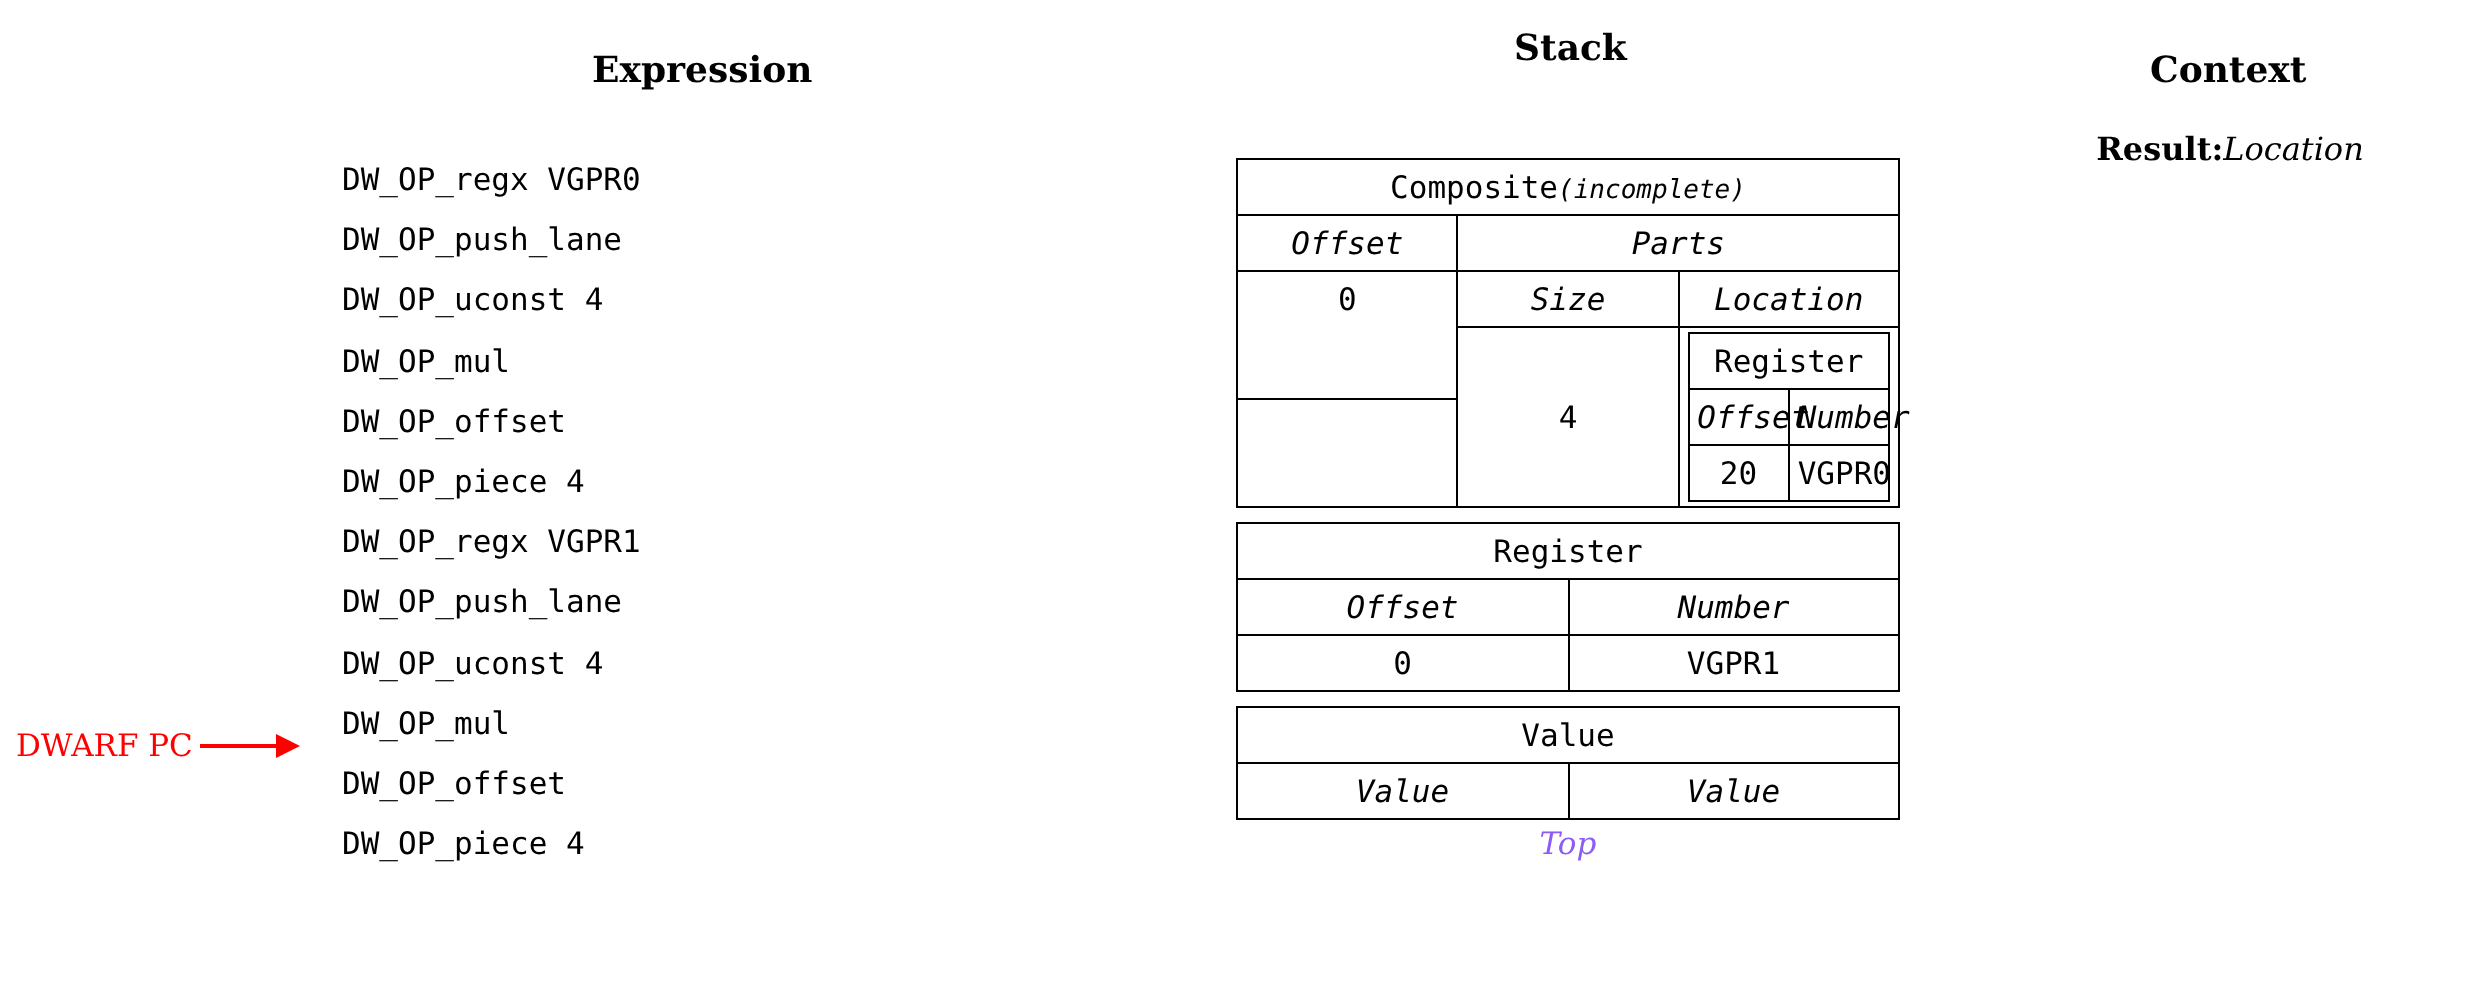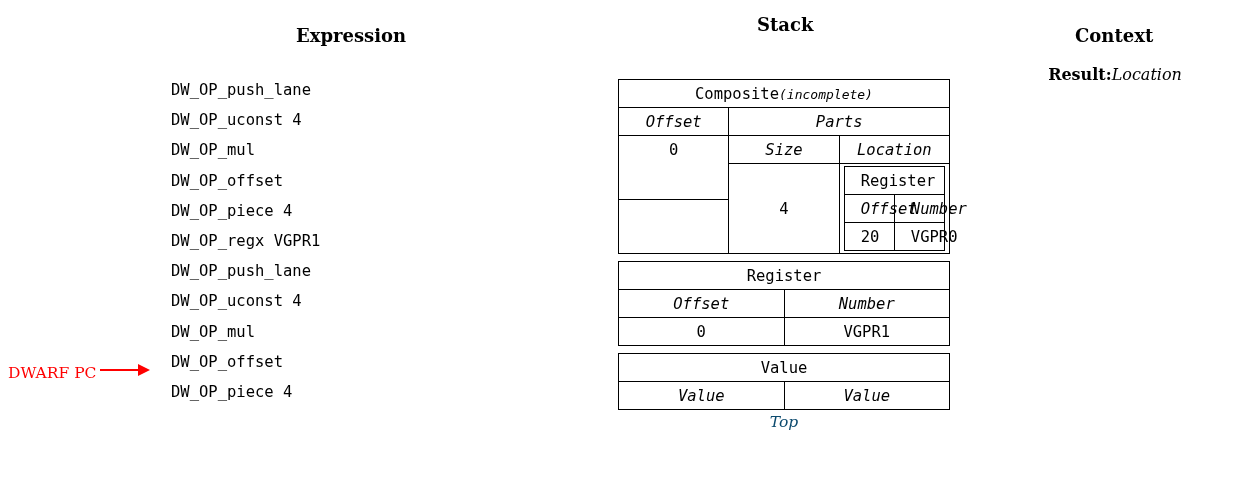--- a/index.html
+++ b/index.html
@@ -47,20 +47,21 @@
   .expr-line {
     white-space: pre;
   }
 
   
   .pc-marker {
     position: absolute;
     left: 8px;
     top: 364px;
     display: flex;
+    align-items: center;
     color: #ff0000;
     font-family: "DejaVu Serif", serif;
     font-size: 15.5px;
     white-space: nowrap;
   }
   .pc-arrow {
     display: inline-block;
     position: relative;
     width: 52px;
     height: 12px;
@@ -98,21 +99,21 @@
     border-collapse: collapse;
     table-layout: fixed;
     width: 332px;
     background: #fff;
     font-family: "DejaVu Sans Mono", monospace;
     font-size: 15.5px;
     color: #000;
   }
   table.box td, table.box th {
     border: 1.5px solid #000;
-    padding: 1px 16px;
+    padding: 1px 4px;
     text-align: center;
     font-weight: normal;
     height: 25px;
     vertical-align: middle;
   }
   .title-cell {
     font-weight: bold;
   }
   .ital {
     font-style: italic;
@@ -140,21 +141,21 @@
     height: 25px;
   }
   .nest-wrap {
     padding: 2px 4px 2px 4px !important;
   }
   .red-val {
     color: #ff0000;
   }
   .top-label {
     text-align: center;
-    color: #0c4a6e;
+    color: #8b5cf6;
     font-family: "DejaVu Serif", serif;
     font-style: italic;
     font-size: 15.5px;
     margin-top: 3px;
     width: 332px;
   }
 
   
   .context-area {
     position: absolute;
@@ -174,20 +175,21 @@
 </head>
 <body>
 
 <div class="canvas">
 
   <div class="col-heading" id="heading-expression">Expression</div>
   <div class="col-heading" id="heading-stack">Stack</div>
   <div class="col-heading" id="heading-context">Context</div>
 
   <div class="expr-list">
+    <div class="expr-line">DW_OP_regx VGPR0</div>
     <div class="expr-line">DW_OP_push_lane</div>
     <div class="expr-line">DW_OP_uconst 4</div>
     <div class="expr-line">DW_OP_mul</div>
     <div class="expr-line">DW_OP_offset</div>
     <div class="expr-line">DW_OP_piece 4</div>
     <div class="expr-line">DW_OP_regx VGPR1</div>
     <div class="expr-line">DW_OP_push_lane</div>
     <div class="expr-line">DW_OP_uconst 4</div>
     <div class="expr-line">DW_OP_mul</div>
     <div class="expr-line">DW_OP_offset</div>

